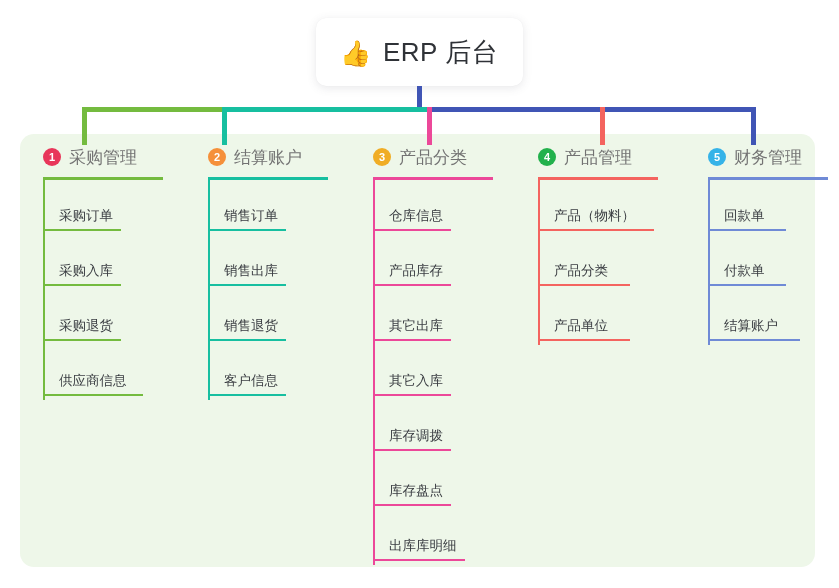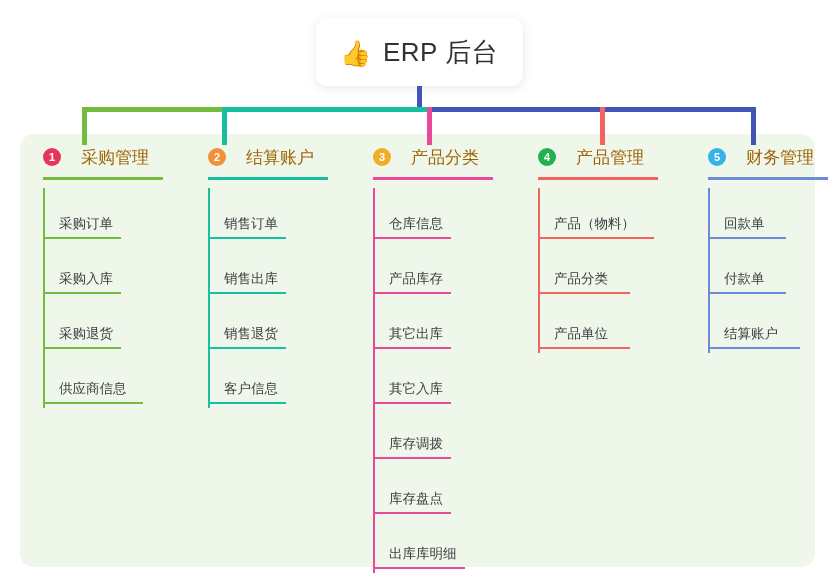--- a/index.html
+++ b/index.html
@@ -99,33 +99,32 @@
     border-radius: 50%;
     color: #ffffff;
     font-size: 11px;
     line-height: 18px;
     text-align: center;
     font-weight: bold;
     flex: 0 0 auto;
   }
   .col-head-label {
     font-size: 17px;
-    color: #a16207;
+    color: #737373;
     white-space: nowrap;
-    margin-left: 12px;
   }
   .col-head-rule {
     height: 3px;
     margin-top: 7px;
   }
 
   
   .leaves {
     position: relative;
-    margin-top: 8px;
+    margin-top: 0px;
   }
   .spine {
     position: absolute;
     left: 18px;
     top: 0;
     width: 2px;
   }
   .leaf {
     position: relative;
     height: 55px;

